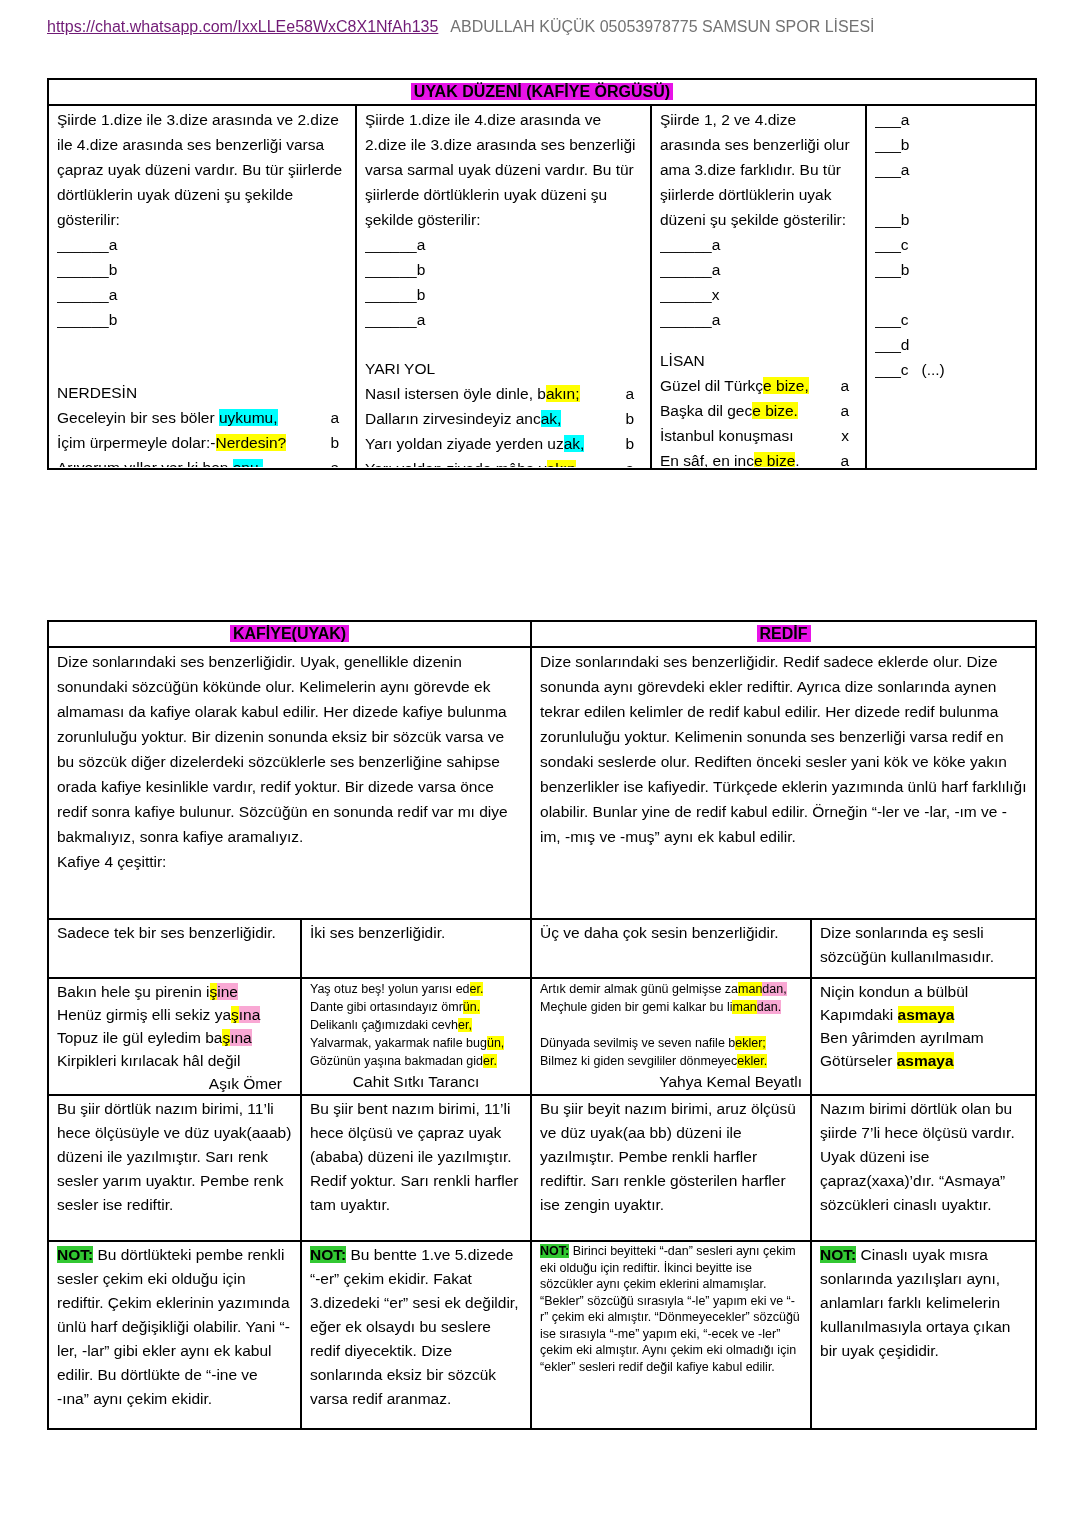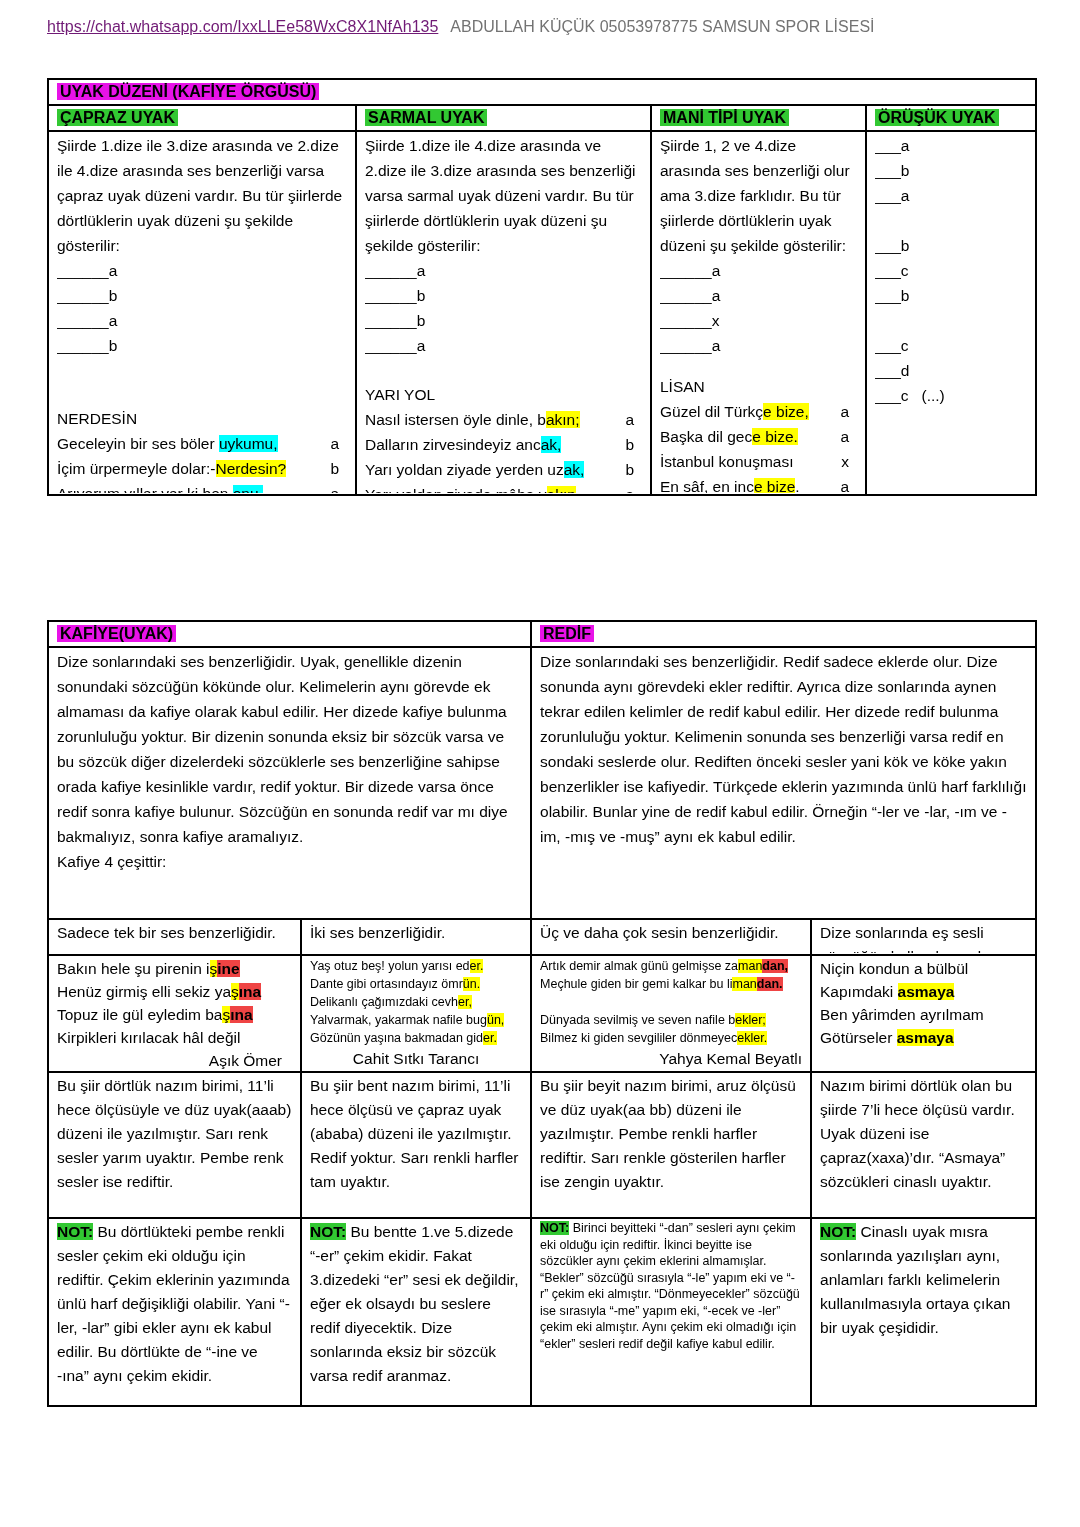--- a/index.html
+++ b/index.html
@@ -6,41 +6,41 @@
   .page{position:relative;width:1080px;height:1527px;background:#fff;
         font-family:"Liberation Sans",sans-serif;color:#000;overflow:hidden;}
   .doc-header{position:absolute;left:47px;top:18px;font-size:16px;white-space:nowrap;}
   .doc-header a{color:#701a75;text-decoration:underline;}
   .doc-header .owner{color:#737373;margin-left:12px;}
 
   table.t{border-collapse:collapse;table-layout:fixed;position:absolute;left:47px;}
   table.t td{border:2px solid #000;vertical-align:top;padding:1px 8px;overflow:hidden;}
   .t1{top:78px;width:988px;}
   .t2{top:620px;width:988px;}
-  .c-center{}
+  .c-center{text-align:center;}
   .b{font-weight:bold;}
   .hl-mag{background:#E812E8;padding:0 3px;}
   .hl-grn{background:#32C832;padding:0 3px;}
   .hl-y{background:#FFFF00;}
   .hl-c{background:#00FFFF;}
-  .hl-m{background:#ef4444;font-weight:bold;}
+  .hl-m{background:#f9a8d4;}
   .hl-g{background:#32C832;}
   .r-title td,.r-head td{font-size:16px;line-height:22px;padding:1px 2px;}
 
   .cell{font-size:15.5px;line-height:25px;}
   .pre{white-space:pre-wrap;}
   .pline{white-space:pre-wrap;min-height:1em;}
   .pline.flex{display:flex;justify-content:space-between;}
   .letter{flex:0 0 auto;padding-right:8px;}
   .g48{height:48px;} .g24{height:24px;} .g16{height:16px;}
   .t1clip{height:360px;overflow:hidden;}
 
   .bigtext{font-size:15.5px;line-height:25px;}
   .r-def .clip{height:268px;overflow:hidden;}
-  .r-desc .clip{height:32px;overflow:hidden;font-size:15.5px;line-height:24px;}
+  .r-desc .clip{height:55px;overflow:hidden;font-size:15.5px;line-height:24px;}
   .r-poem .clip{height:113px;overflow:hidden;font-size:15.5px;line-height:23px;}
   .r-expl .clip{height:142px;overflow:hidden;font-size:15.5px;line-height:24px;}
   .r-note .clip{height:184px;overflow:hidden;font-size:15.5px;line-height:24px;}
   .sm{font-size:12.5px;line-height:18px;}
   .note-sm{font-size:12.5px !important;line-height:16.5px !important;}
   .al-r{text-align:right;}
   .al-c{text-align:center;}
   .poet{font-size:15.5px;line-height:24px;}
 </style>
 </head>
@@ -58,26 +58,20 @@
         <col style="width:295px">
         <col style="width:215px">
         <col style="width:170px">
       </colgroup>
     <tbody>
       <tr class="r-title">
         <td colspan="4" class="c-center">
           <span class="hl-mag b">UYAK DÜZENİ (KAFİYE ÖRGÜSÜ)</span>
         </td>
       </tr>
-      <tr class="r-head">
-        <td class="c-center"><span class="hl-grn b">ÇAPRAZ UYAK</span></td>
-        <td class="c-center"><span class="hl-grn b">SARMAL UYAK</span></td>
-        <td class="c-center"><span class="hl-grn b">MANİ TİPİ UYAK</span></td>
-        <td class="c-center"><span class="hl-grn b">ÖRÜŞÜK UYAK</span></td>
-      </tr>
       <tr class="r-body">
         <td class="cell">
           <div class="t1clip">
             <div class="pre">Şiirde 1.dize ile 3.dize arasında ve 2.dize ile 4.dize arasında ses benzerliği varsa çapraz uyak düzeni vardır. Bu tür şiirlerde dörtlüklerin uyak düzeni şu şekilde gösterilir:</div>
             <div>
                 <div class="pline"><span><span>______a</span></span></div>
                 <div class="pline"><span><span>______b</span></span></div>
                 <div class="pline"><span><span>______a</span></span></div>
                 <div class="pline"><span><span>______b</span></span></div>
               </div>

